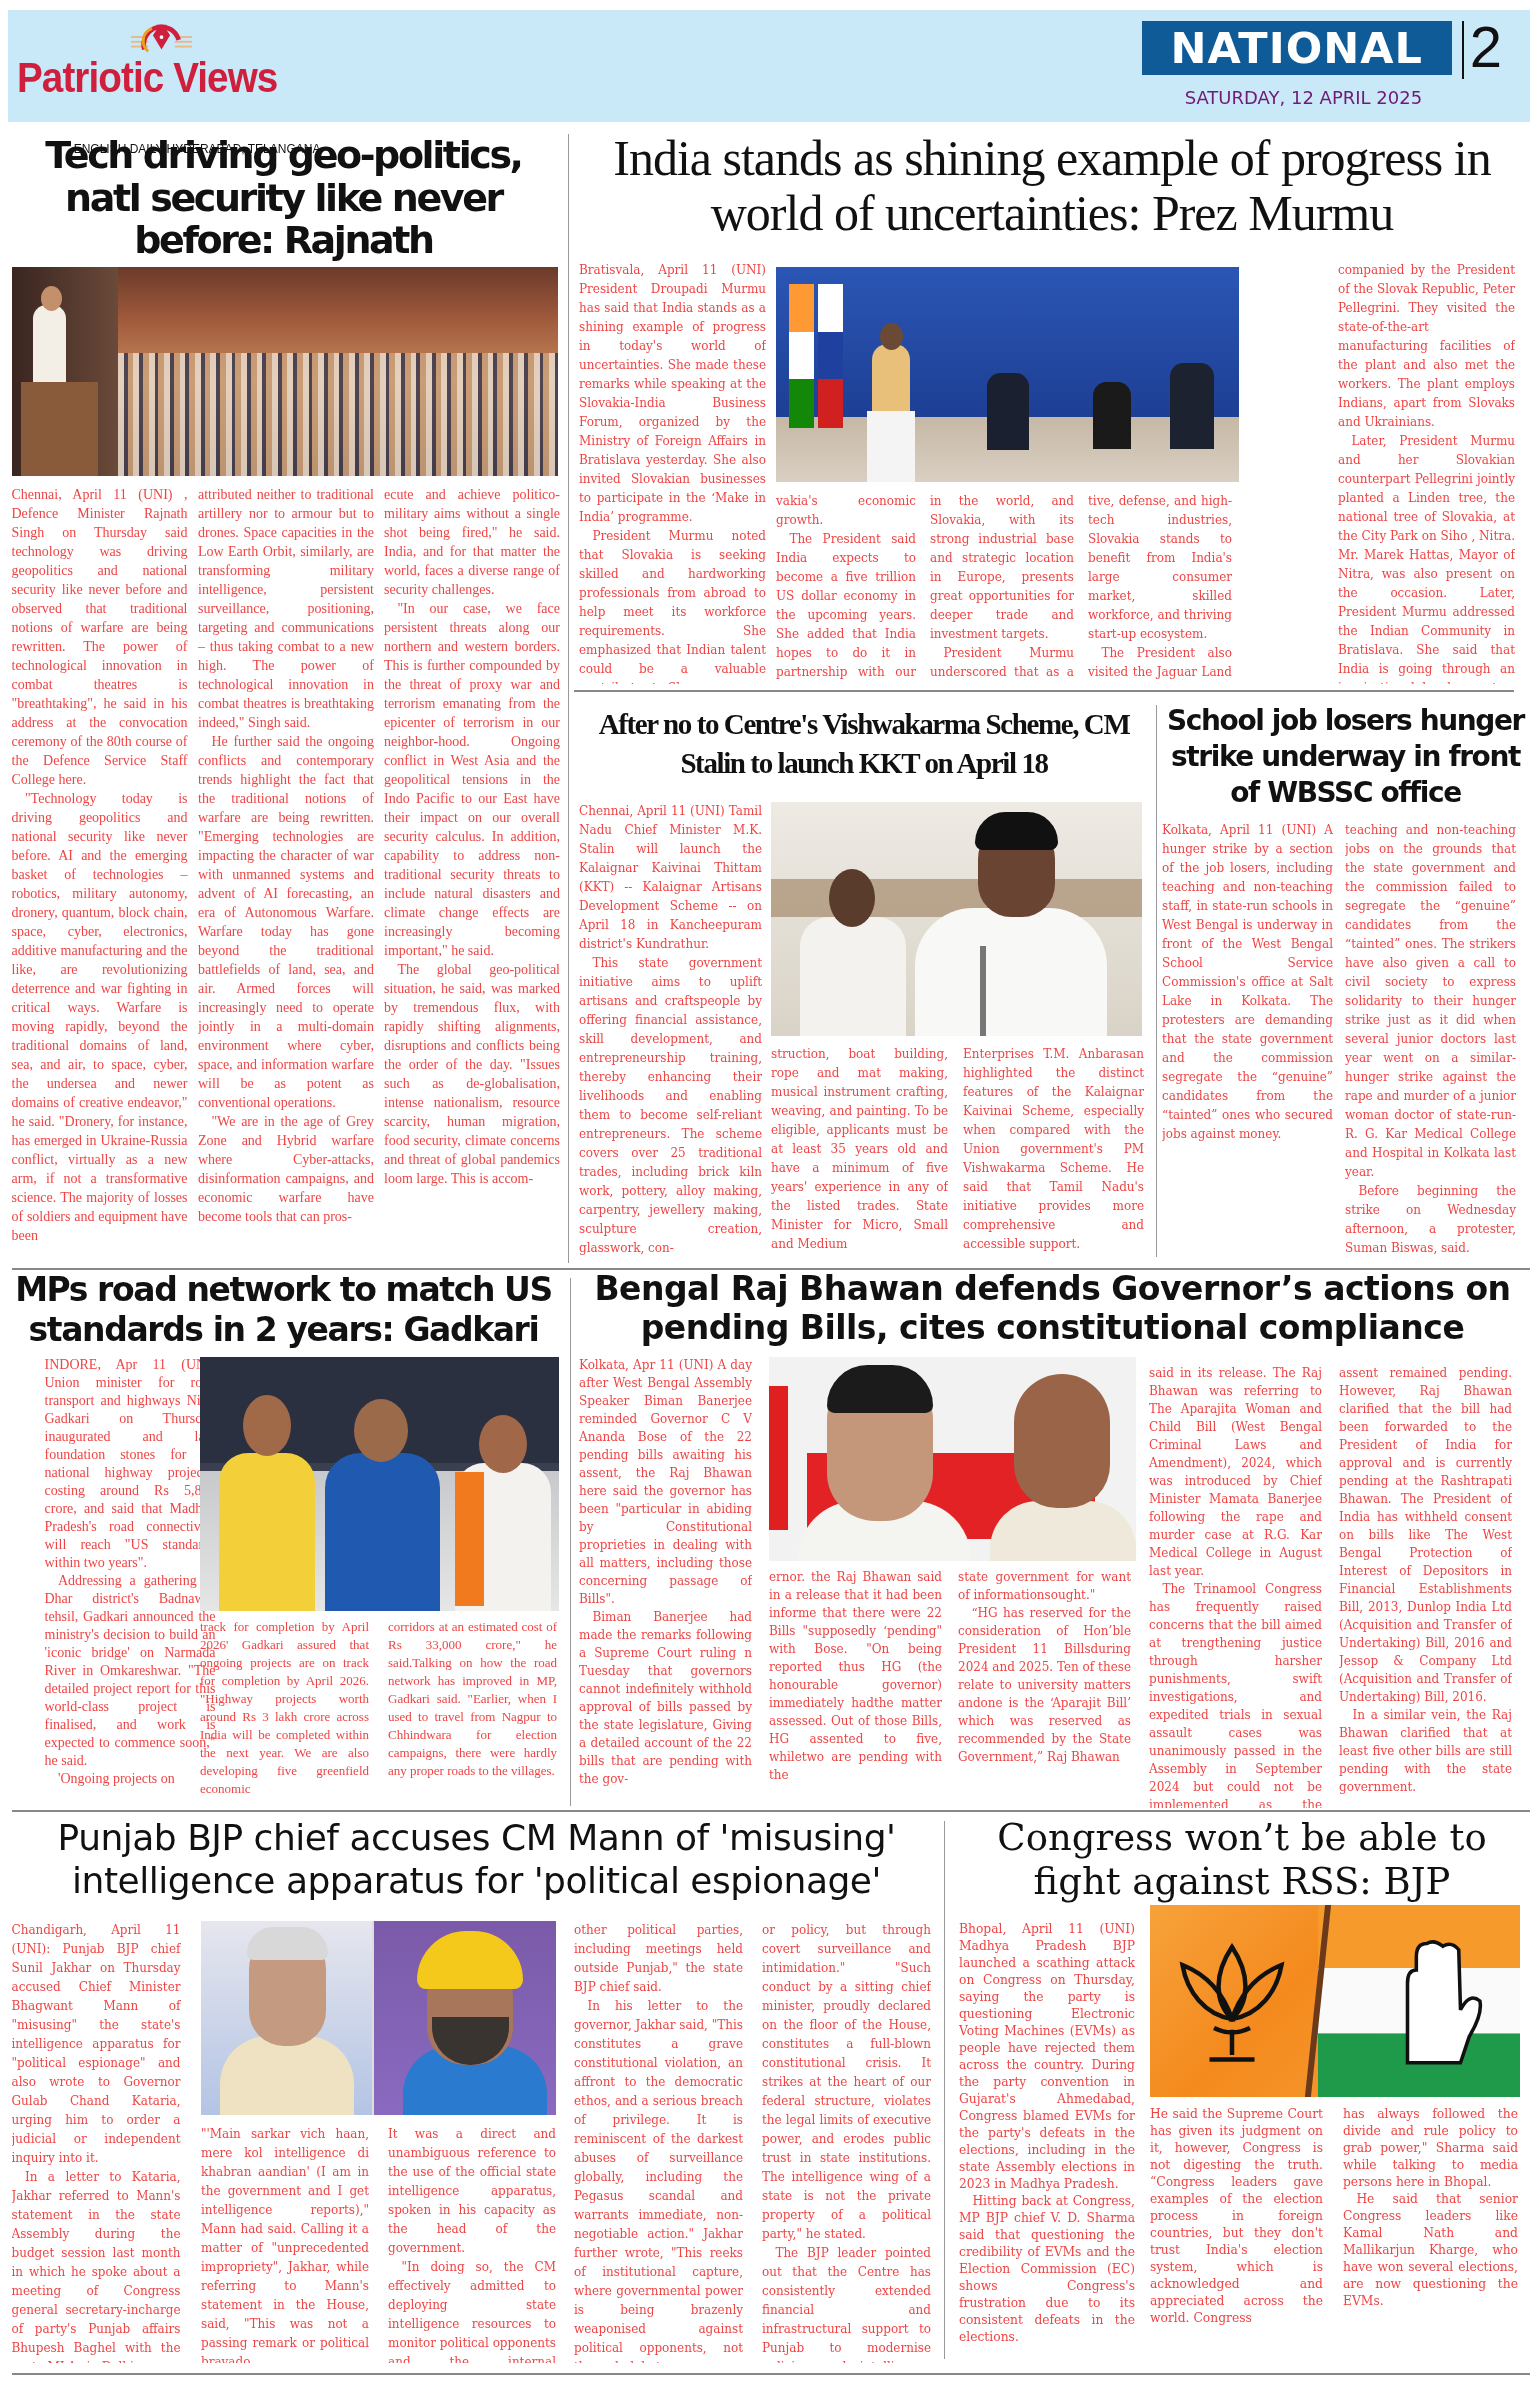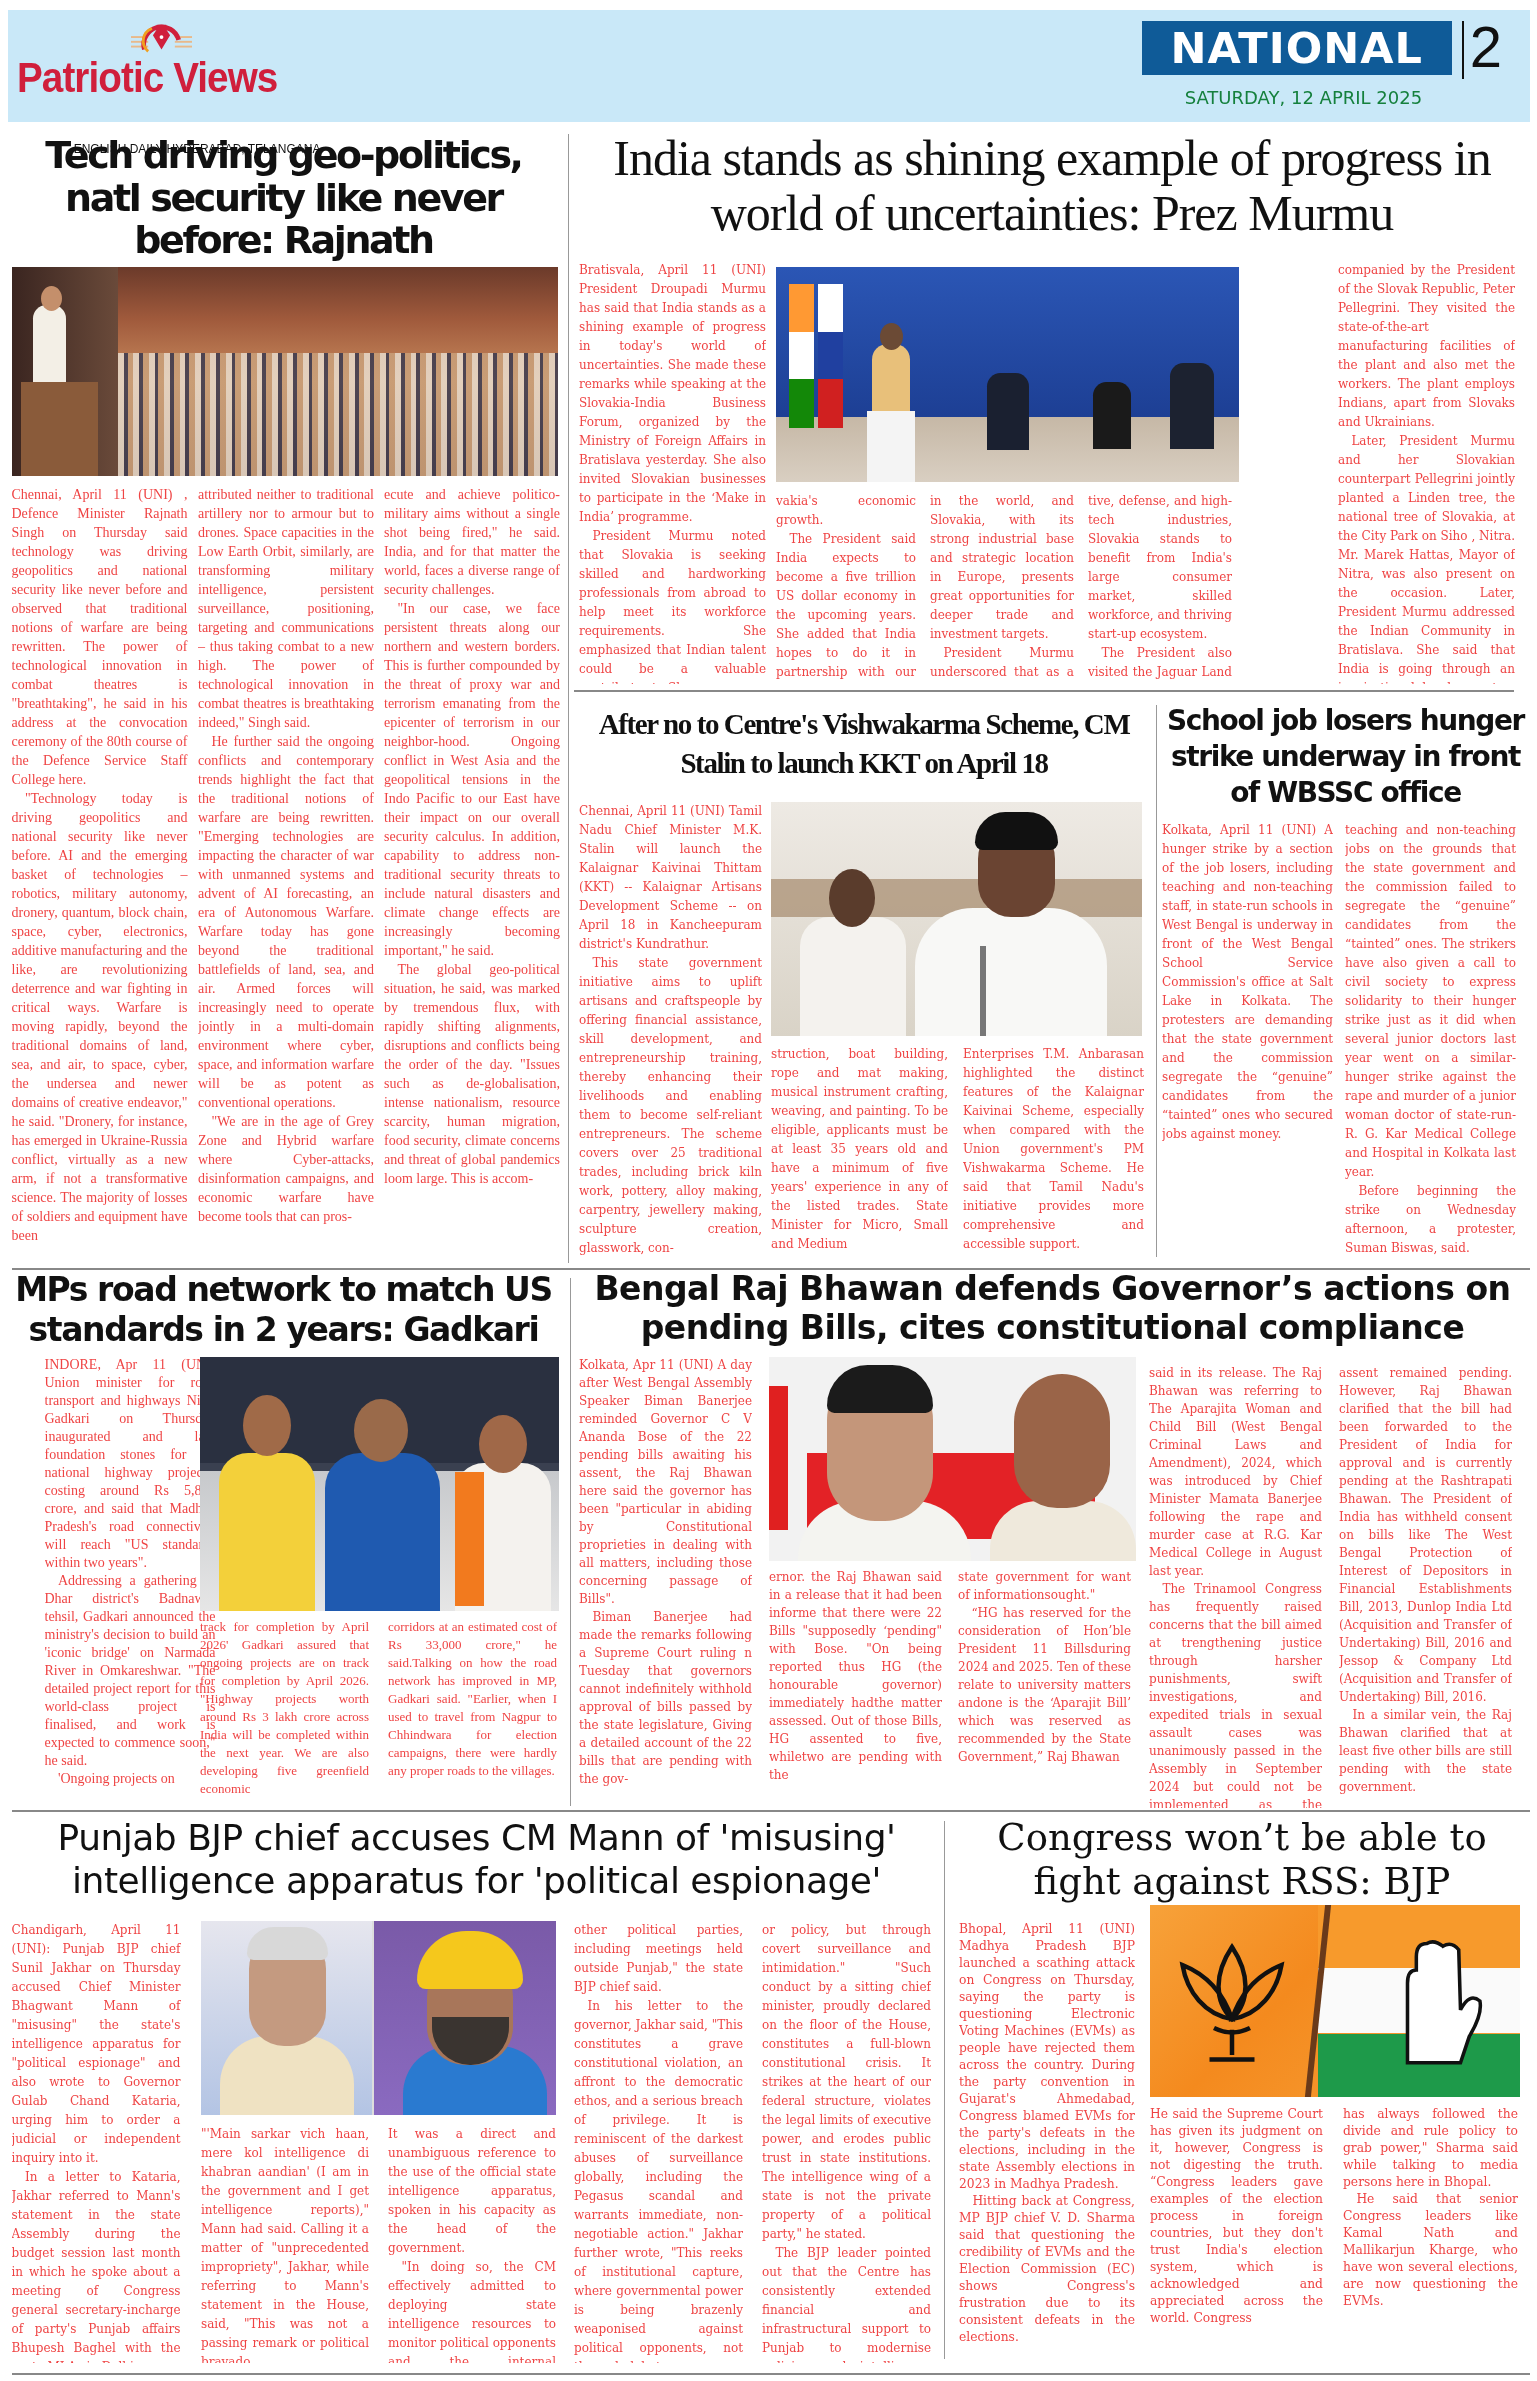--- a/index.html
+++ b/index.html
@@ -6,21 +6,21 @@
   html, body { width: 1537px; height: 2382px; background: #fff; overflow: hidden; }
   body { font-family: "DejaVu Serif", serif; color: #1a1a1a; position: relative; }
 
   .masthead { position: absolute; left: 7.7px; top: 9.6px; width: 1522px; height: 112px; background: #c9e8f8; }
   .logo-mark { position: absolute; left: 123px; top: 1.9px; width: 61px; height: 54px; }
   .logo-text { position: absolute; left: 9.6px; top: 44px; font-family: "Liberation Sans", sans-serif; font-weight: bold; font-size: 42px; color: #d01f3c; letter-spacing: -1px; transform: scaleX(0.92); transform-origin: left; }
   .logo-tag { position: absolute; left: 66px; top: 100px; font-family: "Liberation Sans", sans-serif; font-size: 12px; color: #111; margin-top: 32px; }
   .section-box { position: absolute; left: 1134px; top: 11.5px; width: 310px; height: 54px; background: #0f5b98; color: #fff; font-family: "DejaVu Sans", sans-serif; font-weight: bold; font-size: 43px; text-align: center; line-height: 54px; letter-spacing: 1px; }
   .section-sep { position: absolute; left: 1454px; top: 11.5px; width: 1.9px; height: 58px; background: #111; }
   .page-num { position: absolute; left: 1462px; top: 3.8px; font-family: "Liberation Sans", sans-serif; font-size: 58px; color: #111; line-height: 67px; }
-  .date { position: absolute; left: 1177px; top: 77px; font-family: "DejaVu Sans", sans-serif; font-size: 18px; color: #15803d; }
+  .date { position: absolute; left: 1177px; top: 77px; font-family: "DejaVu Sans", sans-serif; font-size: 18px; color: #701a75; }
 
   .story { position: absolute; }
   .headline { position: absolute; text-align: center; color: #111; line-height: 1.12; }
   .h-cond { font-family: "Liberation Sans Narrow", "Liberation Sans", sans-serif; font-weight: bold; letter-spacing: -1.4px; }
   .h-serif { font-family: "Liberation Serif", serif; font-weight: normal; letter-spacing: -1px; text-align: center; }
   .h-sans { font-family: "DejaVu Sans", sans-serif; font-weight: bold; }
   .h-light { font-family: "DejaVu Sans", sans-serif; font-weight: normal; letter-spacing: -0.5px; }
   .h-serif-reg { font-family: "DejaVu Serif", serif; font-weight: normal; }
 
   .col { position: absolute; font-size: 12px; line-height: 19px; text-align: justify; hyphens: auto; color: #ef4444; overflow: hidden; }

